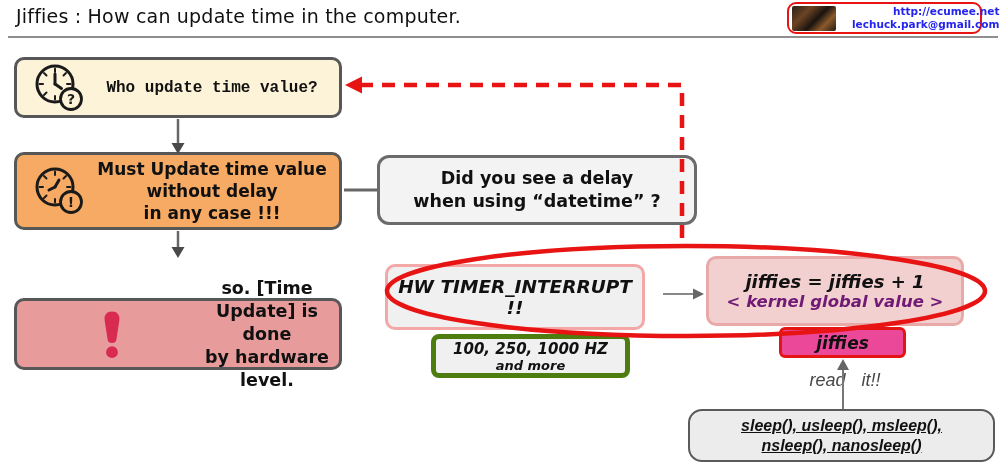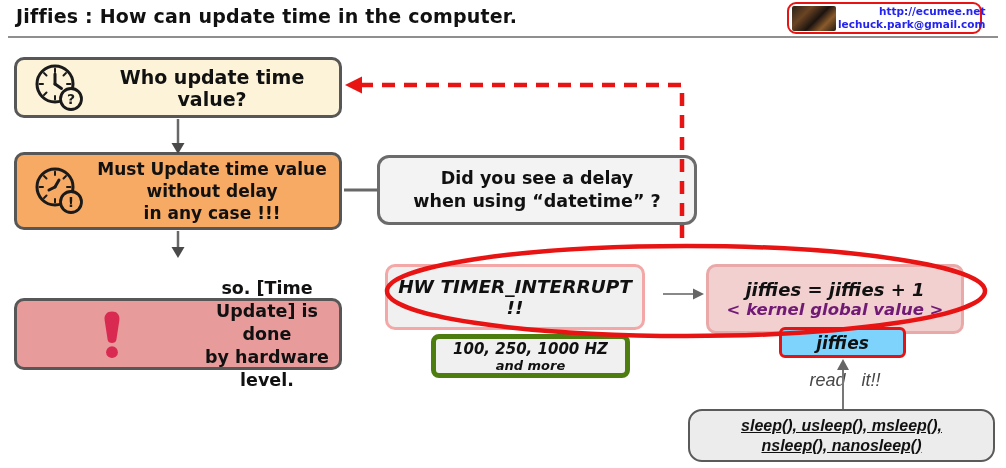--- a/index.html
+++ b/index.html
@@ -1,61 +1,61 @@
 <!DOCTYPE html>
 <html><head>
 <meta charset="utf-8">
 <style>
   html,body{margin:0;padding:0;background:#fff;}
   #canvas{position:relative;width:1006px;height:468px;background:#ffffff;overflow:hidden;
           font-family:"DejaVu Sans",sans-serif;}
   .abs{position:absolute;box-sizing:border-box;}
 
   
-  #page-title{left:16px;top:5px;font-size:19px;font-weight:bold;color:#111;letter-spacing:0.2px;}
+  #page-title{left:16px;top:5px;font-size:19px;font-weight:normal;color:#111;letter-spacing:0.2px;}
   #header-rule{left:8px;top:36px;width:990px;height:2px;background:#8f8f8f;}
   #badge{left:787px;top:2px;width:195px;height:32px;border:2.5px solid #e81313;border-radius:9px;
-         display:flex;align-items:center;gap:2px;padding:1px 5px 1px 3px;background:#fff;}
+         display:flex;align-items:center;gap:16px;padding:1px 5px 1px 3px;background:#fff;}
   #badge-photo{width:44px;height:25px;border-radius:2px;flex:0 0 auto;
       background:linear-gradient(135deg,#2b2118 0%,#6b4423 30%,#1c1410 55%,#8a5a2b 75%,#241a12 100%);}
   .badge-text{flex:1;text-align:right;font-size:10.5px;font-weight:bold;color:#2424ee;line-height:13px;}
 
   
   .fbox{display:flex;align-items:center;font-weight:bold;color:#111;}
   .rounded{border-radius:10px;}
   .ctext{flex:1;text-align:center;}
 
   #box-who{left:14px;top:57px;width:328px;height:61px;background:#fcf3d8;border:3.5px solid #575757;}
-  #box-who .ctext{font-size:19px;}
+  #box-who .ctext{font-size:16px;font-family:Liberation Mono, monospace;}
   #box-must{left:14px;top:152px;width:328px;height:78px;background:#f6aa63;border:3.5px solid #575757;}
   #box-must .ctext{font-size:17px;line-height:22px;}
   #box-hw-level{left:14px;top:258px;width:328px;height:72px;background:#e89b9b;border:3.5px solid #575757;margin-top:40px;}
   #box-hw-level .ctext{font-size:17.5px;line-height:23px;margin-left:70px;}
 
   .clock-icon{margin-left:14px;flex:0 0 auto;}
   #excl-icon{margin-left:82px;flex:0 0 auto;}
 
   #box-datetime{left:377px;top:155px;width:320px;height:70px;background:#f3f3f3;border:3px solid #6b6b6b;
                 border-radius:12px;}
   #box-datetime .ctext{font-size:17.5px;line-height:23px;}
 
   #box-hwtimer{left:385px;top:264px;width:260px;height:66px;background:#f0f0f0;border:3px solid #f3a7a7;
                font-style:italic;}
   #box-hwtimer .ctext{font-size:18.5px;}
 
-  #box-jiffies-inc{left:706px;top:264px;width:258px;height:70px;background:#f2d0d0;border:3px solid #e9a9a9;}
+  #box-jiffies-inc{left:706px;top:256px;width:258px;height:70px;background:#f2d0d0;border:3px solid #e9a9a9;}
   #box-jiffies-inc .l1{font-size:18px;font-style:italic;}
   #box-jiffies-inc .l2{font-size:16.5px;font-style:italic;color:#701a75;}
 
   #box-hz{left:431px;top:334px;width:199px;height:44px;background:#f0f0f0;border:5px solid #4d7c0f;
           border-radius:8px;font-style:italic;}
   #box-hz .l1{font-size:15px;}
   #box-hz .l2{font-size:13px;}
 
-  #box-jiffies{left:779px;top:327px;width:127px;height:31px;background:#7dd3fc;border:3.5px solid #e41414;
+  #box-jiffies{left:779px;top:327px;width:127px;height:31px;background:#ec4899;border:3.5px solid #e41414;
                border-radius:6px;font-style:italic;justify-content:flex-end;}
   #box-jiffies .ctext{font-size:17px;}
 
   #read-label{left:789px;top:370px;width:112px;text-align:center;font-family:"Liberation Sans",sans-serif;
               font-weight:normal;font-style:italic;font-size:18px;color:#484848;word-spacing:11px;}
 
   #box-sleep{left:688px;top:409px;width:307px;height:53px;background:#ececec;border:2.5px solid #5a5a5a;
              border-radius:14px;font-family:"Liberation Sans",sans-serif;font-style:italic;text-decoration:underline;}
   #box-sleep .ctext{font-size:16px;line-height:20px;}
 

